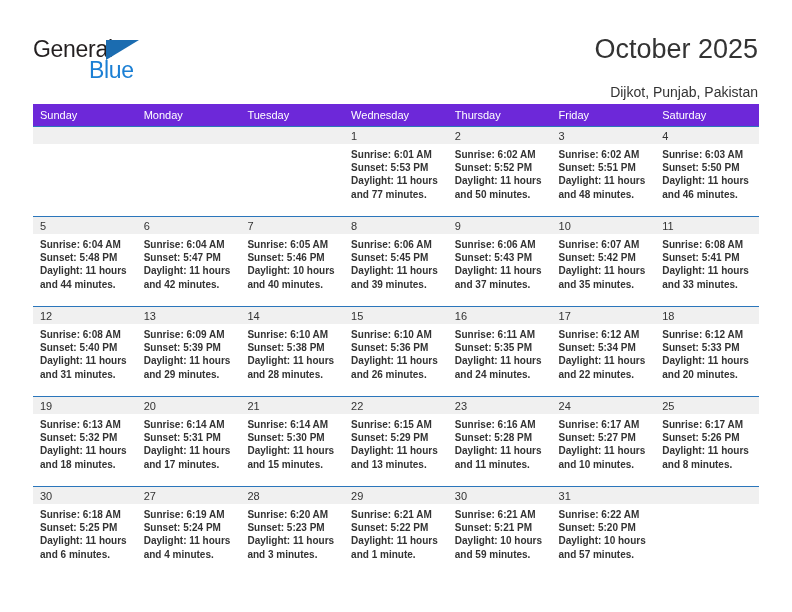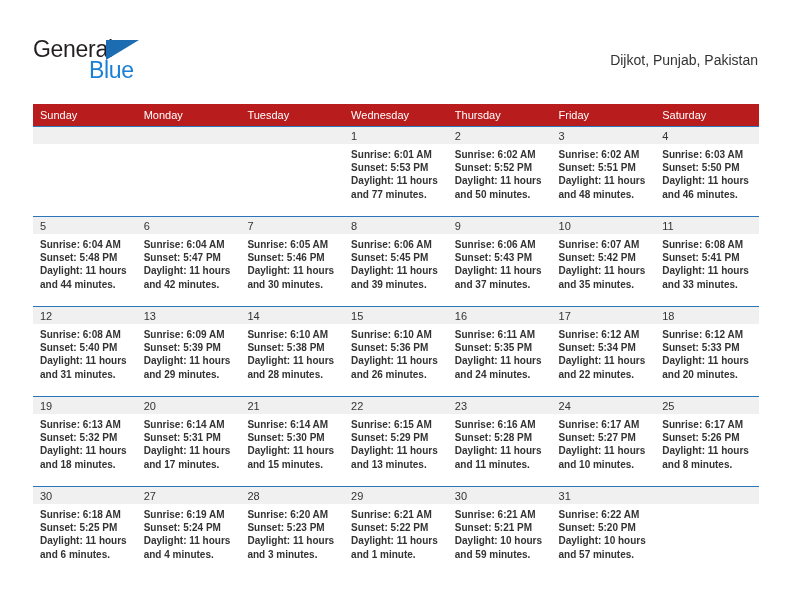--- a/index.html
+++ b/index.html
@@ -88,21 +88,21 @@
     position: absolute;
     left: 33px;
     top: 104px;
     width: 726px;
     border-collapse: collapse;
     table-layout: fixed;
   }
   .calendar col { width: 103.714px; }
 
   thead th {
-    background: #b91c1c;
+    background: #6d28d9;
     color: #ffffff;
     font-size: 11px;
     font-weight: normal;
     text-align: left;
     padding: 5px 0 5px 7px;
     height: 12px;
     vertical-align: middle;
   }
 
   tbody td {
@@ -146,20 +146,21 @@
 
 <div class="page">
 
   <div class="header">
     <div class="logo">
       <span class="logo-general">General</span>
       <span class="logo-triangle"></span>
       <span class="logo-blue">Blue</span>
     </div>
     <div class="title-block">
+      <div class="cal-title">October 2025</div>
       <div class="cal-subtitle">Dijkot, Punjab, Pakistan</div>
     </div>
   </div>
 
   <table class="calendar">
     <colgroup>
       <col>
         <col>
         <col>
         <col>
@@ -239,21 +240,21 @@
             <div>Sunrise: 6:04 AM</div>
             <div>Sunset: 5:47 PM</div>
             <div class="daylight-line">Daylight: 11 hours and 42 minutes.</div>
           </div>
         </td>
         <td>
           <div class="daynum-band">7</div>
           <div class="cell-body">
             <div>Sunrise: 6:05 AM</div>
             <div>Sunset: 5:46 PM</div>
-            <div class="daylight-line">Daylight: 11 hours and 30 minutes.</div>
+            <div class="daylight-line">Daylight: 10 hours and 40 minutes.</div>
           </div>
         </td>
         <td>
           <div class="daynum-band">8</div>
           <div class="cell-body">
             <div>Sunrise: 6:06 AM</div>
             <div>Sunset: 5:45 PM</div>
             <div class="daylight-line">Daylight: 11 hours and 39 minutes.</div>
           </div>
         </td>

